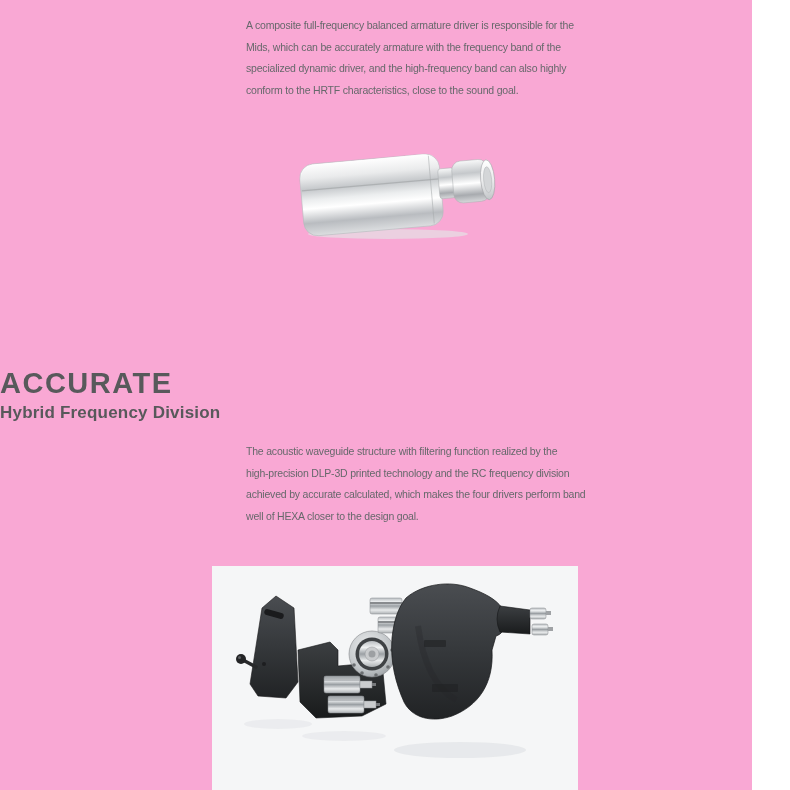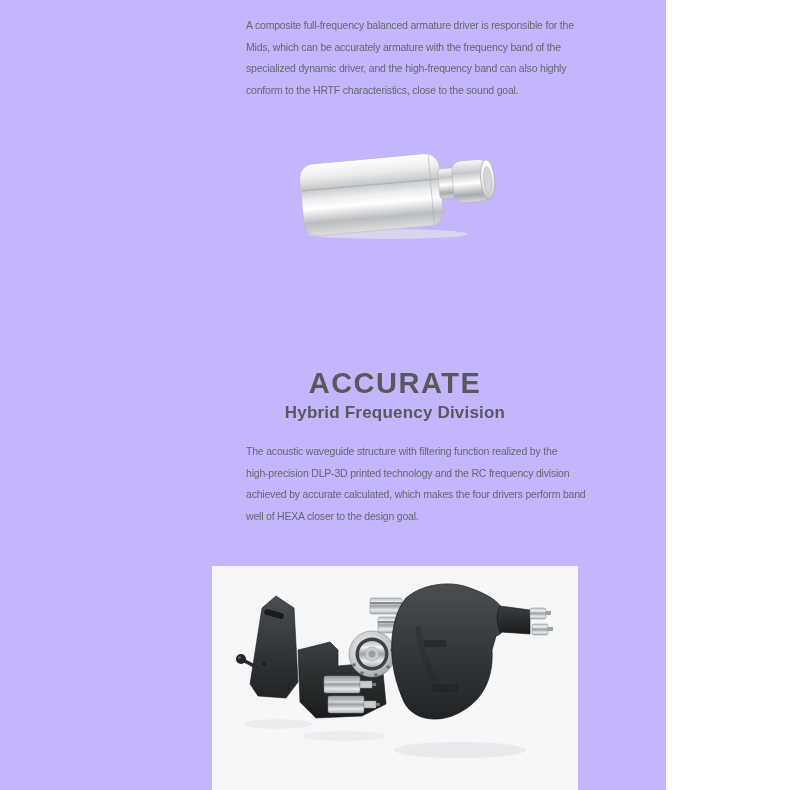--- a/index.html
+++ b/index.html
@@ -1,32 +1,32 @@
 <!DOCTYPE html>
 <html><head>
 <meta charset="utf-8">
 <style>
   html,body{margin:0;padding:0;background:#ffffff;}
   #stage{
-    position:relative;width:666px;height:790px;overflow:hidden;
-    background:#c4b5fd;
+    position:relative;width:752px;height:790px;overflow:hidden;
+    background:#f9a8d4;
     font-family:"Liberation Sans","DejaVu Sans",sans-serif;
     color:#66686b;
   }
   .para{
     position:absolute;left:246px;
     font-size:10.5px;letter-spacing:-0.2px;line-height:21.5px;
     color:#66686b;text-align:left;white-space:nowrap;
   }
   .para div{height:21.5px;}
   #para-mids{top:15px;}
   #para-accurate{top:441px;}
   #hero-ba{position:absolute;left:283px;top:133px;width:234px;height:110px;}
   .title{
-    position:absolute;left:0;width:790px;text-align:center;
+    position:absolute;left:0;width:790px;text-align:left;
     font-weight:bold;color:#58595b;
   }
   #accurate-title{top:367px;font-size:29px;letter-spacing:1.5px;}
   #accurate-subtitle{top:403px;font-size:17px;letter-spacing:0.2px;}
   #exploded-block{
     position:absolute;left:212px;top:566px;width:366px;height:224px;
     background:#f5f6f7;
   }
   #exploded-block svg{display:block;width:366px;height:224px;}
 </style>

